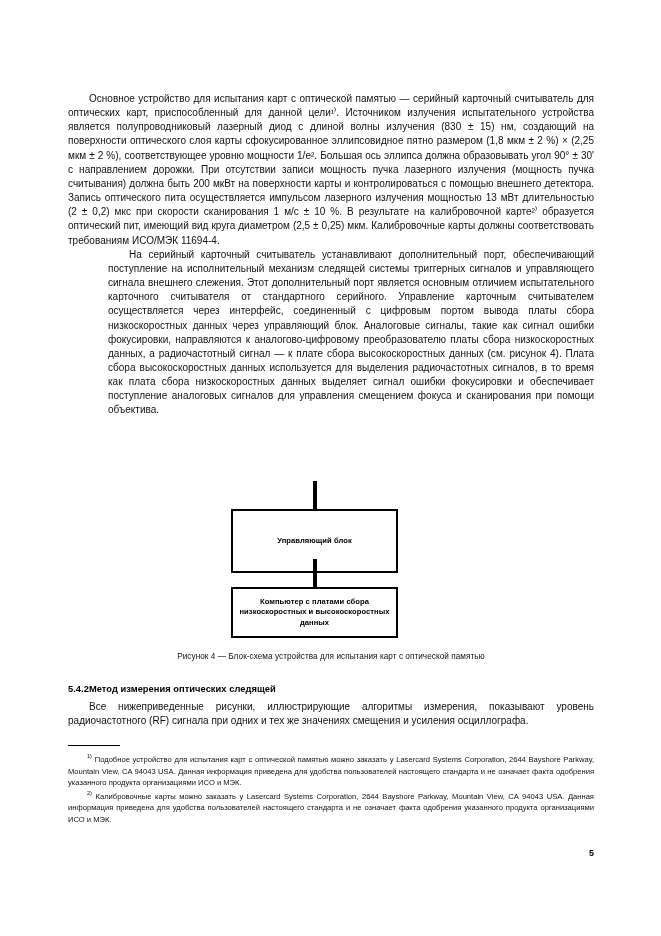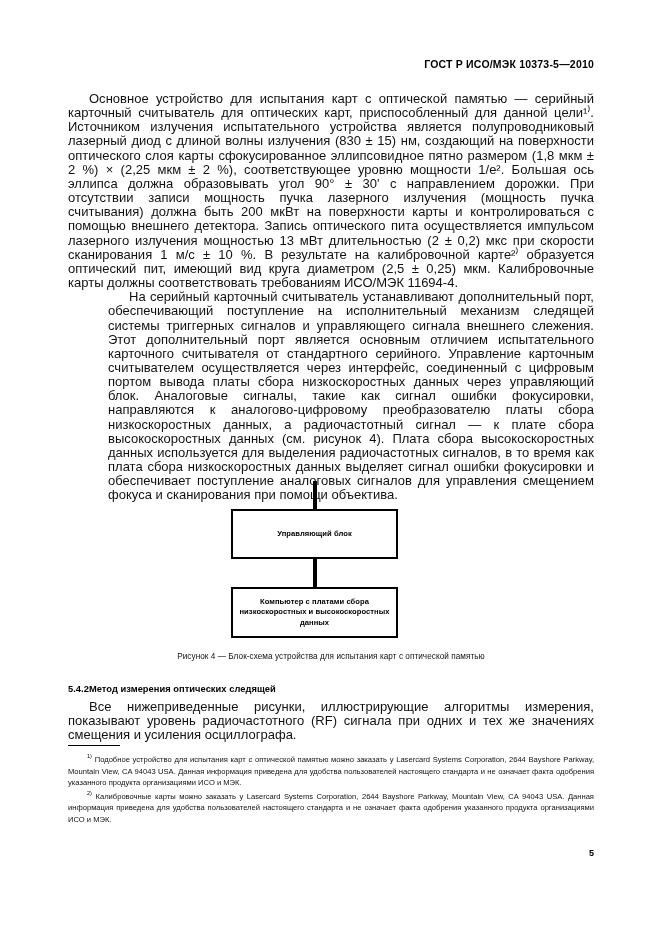--- a/index.html
+++ b/index.html
@@ -36,21 +36,21 @@
 
   
   .body-block {
     position: absolute;
     left: 68px;
     width: 526px;
     top: 92px;
   }
   p.para {
     margin: 0;
-    font-size: 13px;
+    font-size: 10px;
     line-height: 14.15px;
     text-align: justify;
     text-justify: inter-word;
     text-indent: 21px;
     color: #111;
     letter-spacing: 0.01px;
     hyphens: manual;
   }
   p.para + p.para { margin-top: 0px; margin-left: 40px; }
   sup { font-size: 6.6px; vertical-align: super; line-height: 0; }
@@ -82,21 +82,21 @@
   .fbox .btext {
     font-size: 7.6px;
     font-weight: bold;
     line-height: 10.5px;
     color: #000;
     letter-spacing: 0.05px;
     padding: 0 6px;
     filter: blur(0.22px);
   }
   #fbox1 { top: 4px;   height: 49px; }
-  #fbox2 { top: 81px;  height: 50px; }
+  #fbox2 { top: 81px;  height: 64px; }
   #fbox3 { top: 159px; height: 51px; }
 
   .connector {
     position: absolute;
     left: 313px;
     width: 3.6px;
     background: #000;
   }
   #conn1 { top: 53px;  height: 28px; }
   #conn2 { top: 131px; height: 28px; }
@@ -165,21 +165,20 @@
     font-size: 9px;
     font-weight: bold;
     color: #000;
   }
 </style>
 </head>
 <body>
 
 <div class="page">
 
-  <div class="doc-header">ГОСТ Р ИСО/МЭК 10373-5—2010</div>
 
   <div class="body-block">
     <p class="para">Основное устройство для испытания карт с оптической памятью — серийный карточный считыватель для оптических карт, приспособленный для данной цели¹⁾. Источником излучения испытательного устройства является полупроводниковый лазерный диод с длиной волны излучения (830 ± 15) нм, создающий на поверхности оптического слоя карты сфокусированное эллипсовидное пятно размером (1,8 мкм ± 2 %) × (2,25 мкм ± 2 %), соответствующее уровню мощности 1/e². Большая ось эллипса должна образовывать угол 90° ± 30' с направлением дорожки. При отсутствии записи мощность пучка лазерного излучения (мощность пучка считывания) должна быть 200 мкВт на поверхности карты и контролироваться с помощью внешнего детектора. Запись оптического пита осуществляется импульсом лазерного излучения мощностью 13 мВт длительностью (2 ± 0,2) мкс при скорости сканирования 1 м/с ± 10 %. В результате на калибровочной карте²⁾ образуется оптический пит, имеющий вид круга диаметром (2,5 ± 0,25) мкм. Калибровочные карты должны соответствовать требованиям ИСО/МЭК 11694-4.</p>
     <p class="para">На серийный карточный считыватель устанавливают дополнительный порт, обеспечивающий поступление на исполнительный механизм следящей системы триггерных сигналов и управляющего сигнала внешнего слежения. Этот дополнительный порт является основным отличием испытательного карточного считывателя от стандартного серийного. Управление карточным считывателем осуществляется через интерфейс, соединенный с цифровым портом вывода платы сбора низкоскоростных данных через управляющий блок. Аналоговые сигналы, такие как сигнал ошибки фокусировки, направляются к аналогово-цифровому преобразователю платы сбора низкоскоростных данных, а радиочастотный сигнал — к плате сбора высокоскоростных данных (см. рисунок 4). Плата сбора высокоскоростных данных используется для выделения радиочастотных сигналов, в то время как плата сбора низкоскоростных данных выделяет сигнал ошибки фокусировки и обеспечивает поступление аналоговых сигналов для управления смещением фокуса и сканирования при помощи объектива.</p>
   </div>
 
   <div class="figure">
     <div class="flow">
       <div class="connector" id="conn1"></div>
       <div class="fbox" id="fbox2">

